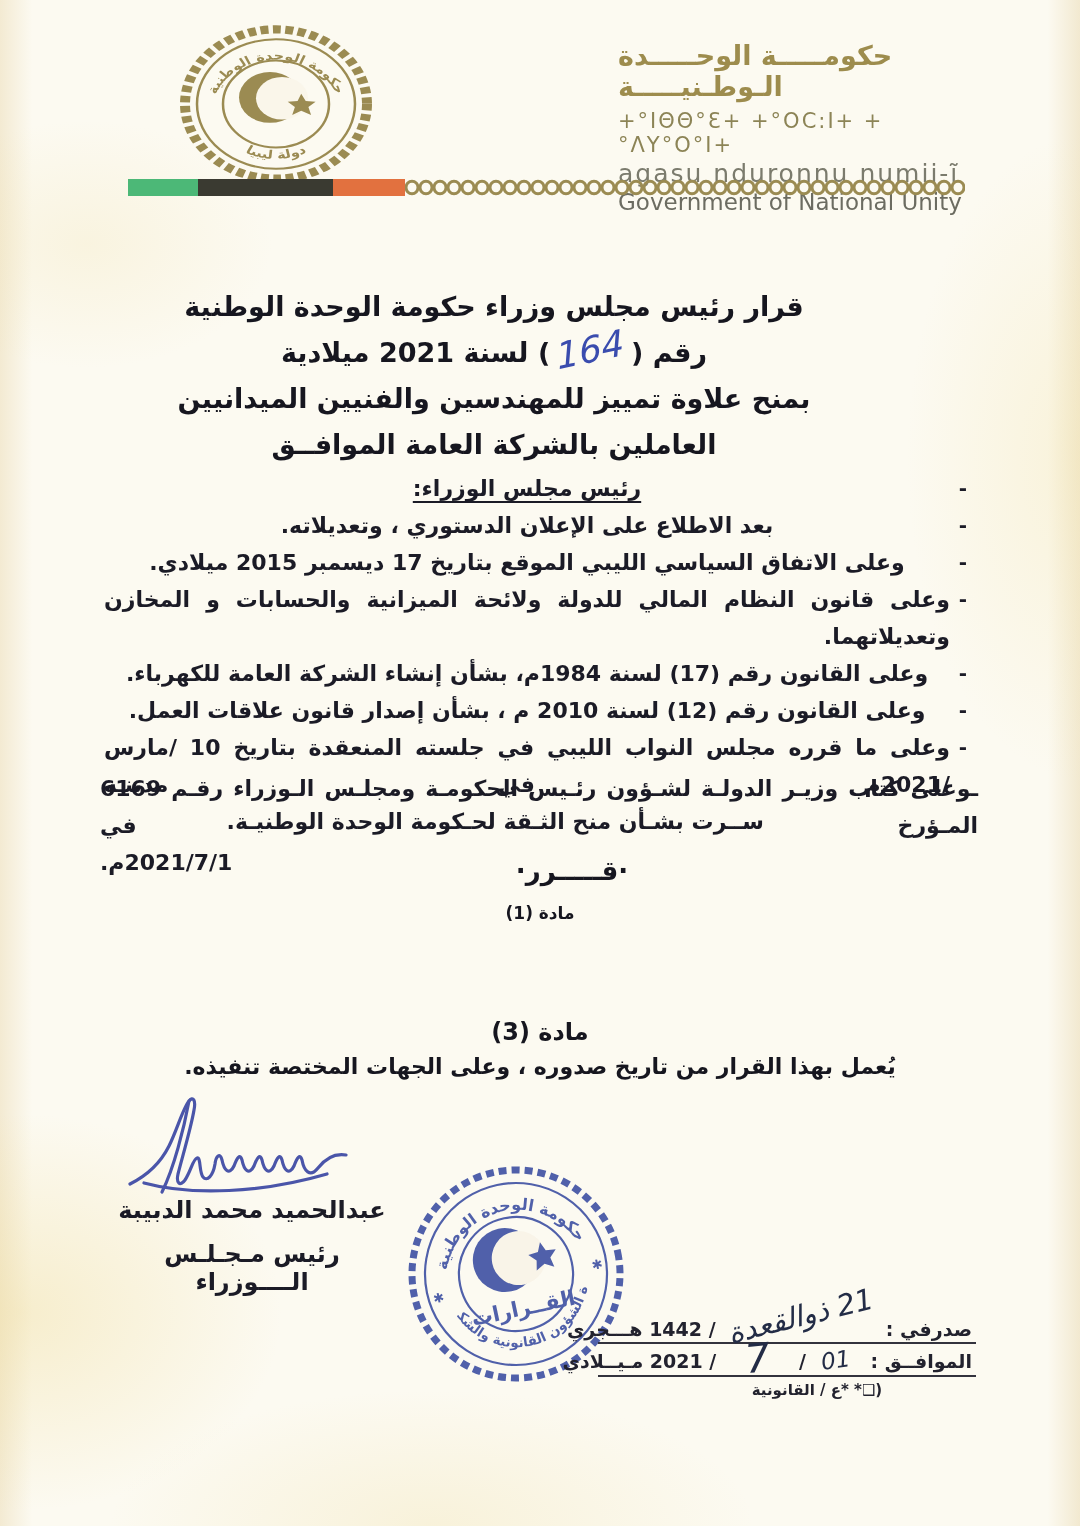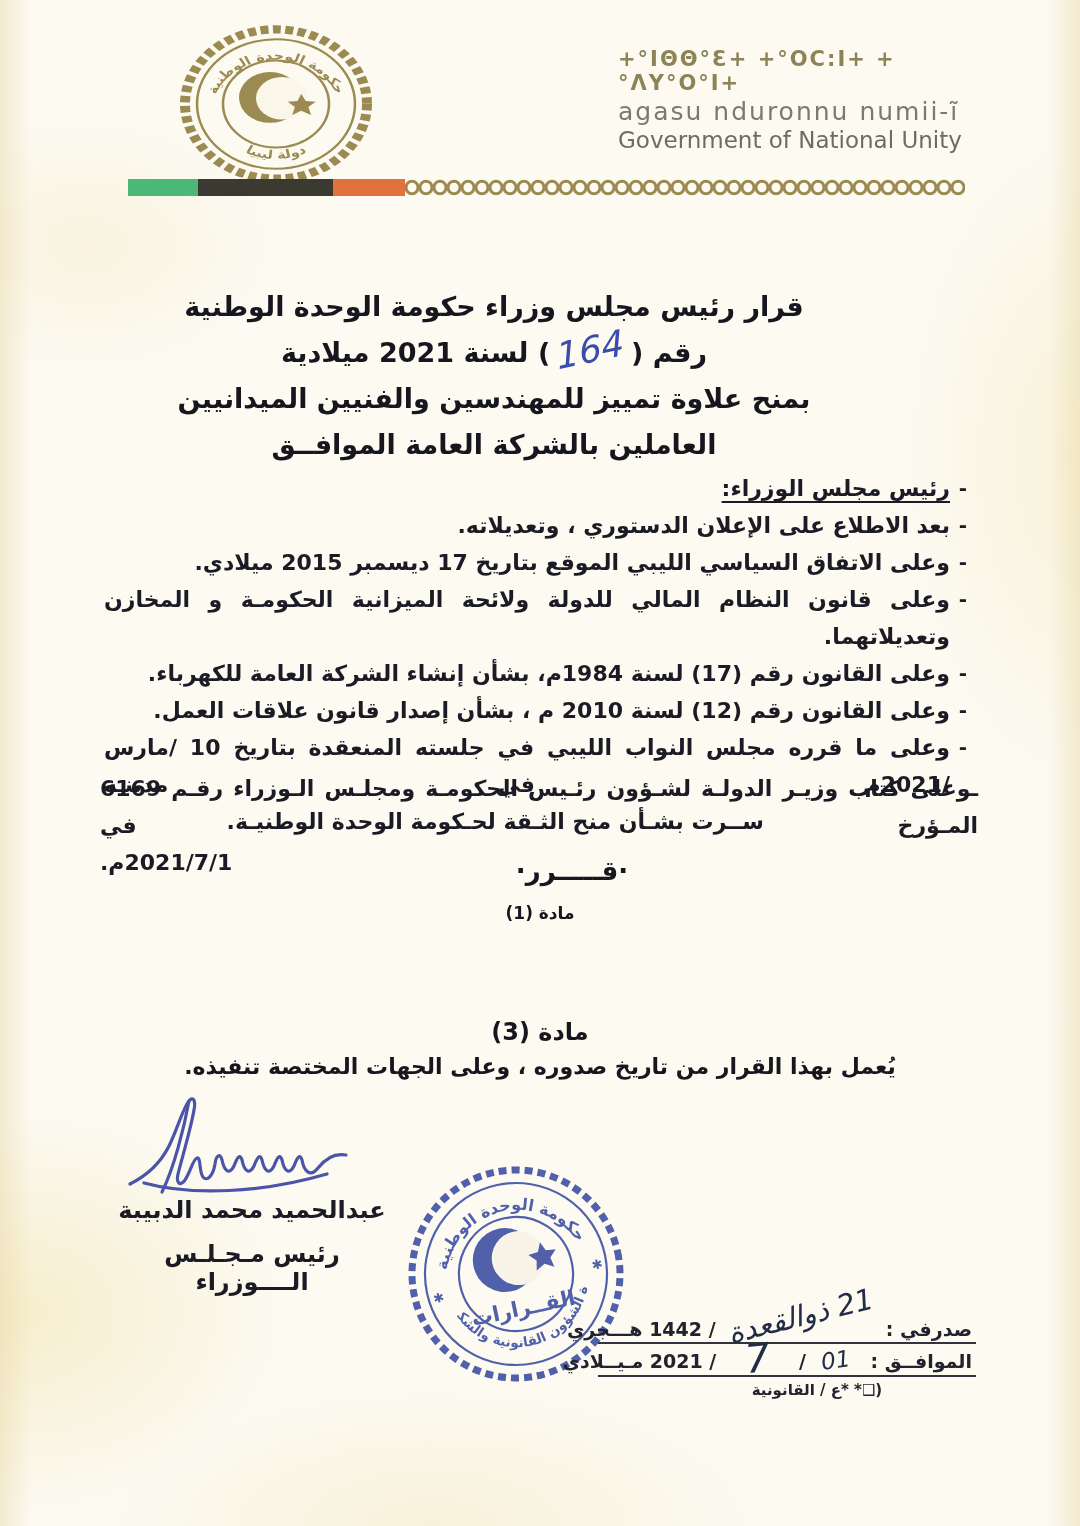--- a/index.html
+++ b/index.html
@@ -10,35 +10,35 @@
       radial-gradient(ellipse 420px 320px at 2% 86%, rgba(238,217,146,.38), transparent 62%),
       radial-gradient(ellipse 280px 520px at 100% 30%, rgba(242,226,168,.32), transparent 62%),
       radial-gradient(ellipse 520px 220px at 40% 100%, rgba(238,220,158,.28), transparent 62%),
       radial-gradient(ellipse 300px 200px at 8% 16%, rgba(240,224,170,.25), transparent 62%),
       linear-gradient(90deg,#f3ead2 0,#fcfaf1 3%,#fcfaf1 97%,#f2e9d0 100%);
   }
   .abs{position:absolute;}
   
   .hdr-right{left:618px;top:40px;width:352px;text-align:left;}
   .hdr-ar{font-size:27px;font-weight:bold;color:#9d8c4d;direction:rtl;text-align:left;}
-  .hdr-tif{font-size:21px;color:#8c8456;letter-spacing:2px;margin-top:7px;font-weight:bold;}
+  .hdr-tif{font-size:21px;color:#8c8456;letter-spacing:2px;margin-top:7px;font-weight:normal;}
   .hdr-lat{font-size:25px;color:#7b7b6d;letter-spacing:2px;margin-top:2px;}
   .hdr-en{font-size:23px;color:#6c6c61;margin-top:1px;}
   .flagbar{left:128px;top:179px;height:17px;display:flex;align-items:center;}
   .seg{height:17px;}
   
   .title-block{left:0;top:284px;width:988px;text-align:center;direction:rtl;
     font-weight:bold;font-size:27px;line-height:46px;color:#16161f;}
   .hw-blue{display:inline-block;font-weight:400;font-style:italic;font-size:36px;
     transform:rotate(-12deg) skewX(-6deg);line-height:20px;padding:0 6px;}
   
   .preamble{left:104px;top:470px;width:872px;direction:rtl;font-weight:bold;font-size:22px;}
   .prow{display:flex;line-height:37px;align-items:flex-start;}
   .marker{width:26px;flex:0 0 26px;text-align:center;font-size:20px;}
-  .ptext{flex:1;text-align:right;}
+  .ptext{flex:1;text-align:center;}
   .ptext.stretch{text-align:justify;text-align-last:justify;}
   .heading-u{text-decoration:underline;text-underline-offset:5px;}
   .cont-indent{padding-right:212px;line-height:37px;text-align:right;}
   .letter{left:100px;top:770px;width:878px;direction:rtl;font-weight:bold;font-size:22px;line-height:37px;}
   .letter .l1{text-align:justify;text-align-last:justify;}
   .letter .l2{text-align:left;direction:rtl;}
   
   .center-line{left:0;width:1080px;text-align:center;direction:rtl;font-weight:bold;color:#16161f;}
   .a1body{left:118px;width:844px;direction:rtl;font-weight:bold;font-size:22px;line-height:38px;}
   .a1l1{text-align:justify;text-align-last:justify;}
@@ -79,20 +79,21 @@
       <text font-size="14.5" font-weight="bold" fill="#9b8b52">
         <textPath href="#embBot" startOffset="50%" text-anchor="middle">دولة ليبيا</textPath>
       </text>
       <circle cx="-6" cy="-8" r="31" fill="#9b8b52"></circle>
       <circle cx="6" cy="-7" r="26" fill="#faf6ea"></circle>
       <path d="M 24 -8 L 29 2 L 40 3 L 32 10 L 35 21 L 24 15 L 14 21 L 17 10 L 9 3 L 20 2 Z" fill="#9b8b52" transform="scale(0.9) translate(4,-6)"></path>
     </svg>
   </div>
 
   <div class="abs hdr-right">
+    <div class="hdr-ar">حكومـــــة الوحـــــدة الـوطـنيـــــة</div>
     <div class="hdr-tif">+°IΘΘ°Ɛ+ +°OC:I+ +°ΛY°O°I+</div>
     <div class="hdr-lat">agasu nduronnu numii-ĩ</div>
     <div class="hdr-en">Government of National Unity</div>
   </div>
 
   <div class="abs flagbar">
     <div class="seg" style="width:70px;background:#4cb877;"></div>
     <div class="seg" style="width:135px;background:#3a3a31;"></div>
     <div class="seg" style="width:72px;background:#e2713f;"></div>
     <svg width="560" height="17">
@@ -122,21 +123,21 @@
     <div class="prow">
       <span class="marker">-</span>
       <span class="ptext">بعد الاطلاع على الإعلان الدستوري ، وتعديلاته.</span>
     </div>
     <div class="prow">
       <span class="marker">-</span>
       <span class="ptext">وعلى الاتفاق السياسي الليبي الموقع بتاريخ 17 ديسمبر 2015 ميلادي.</span>
     </div>
     <div class="prow">
       <span class="marker">-</span>
-      <span class="ptext stretch">وعلى قانون النظام المالي للدولة ولائحة الميزانية الحكومـة و المخازن وتعديلاتهما.</span>
+      <span class="ptext stretch">وعلى قانون النظام المالي للدولة ولائحة الميزانية والحسابات و المخازن وتعديلاتهما.</span>
     </div>
     <div class="prow">
       <span class="marker">-</span>
       <span class="ptext">وعلى القانون رقم (17) لسنة 1984م، بشأن إنشاء الشركة العامة للكهرباء.</span>
     </div>
     <div class="prow">
       <span class="marker">-</span>
       <span class="ptext">وعلى القانون رقم (12) لسنة 2010 م ، بشأن إصدار قانون علاقات العمل.</span>
     </div>
     <div class="prow">

